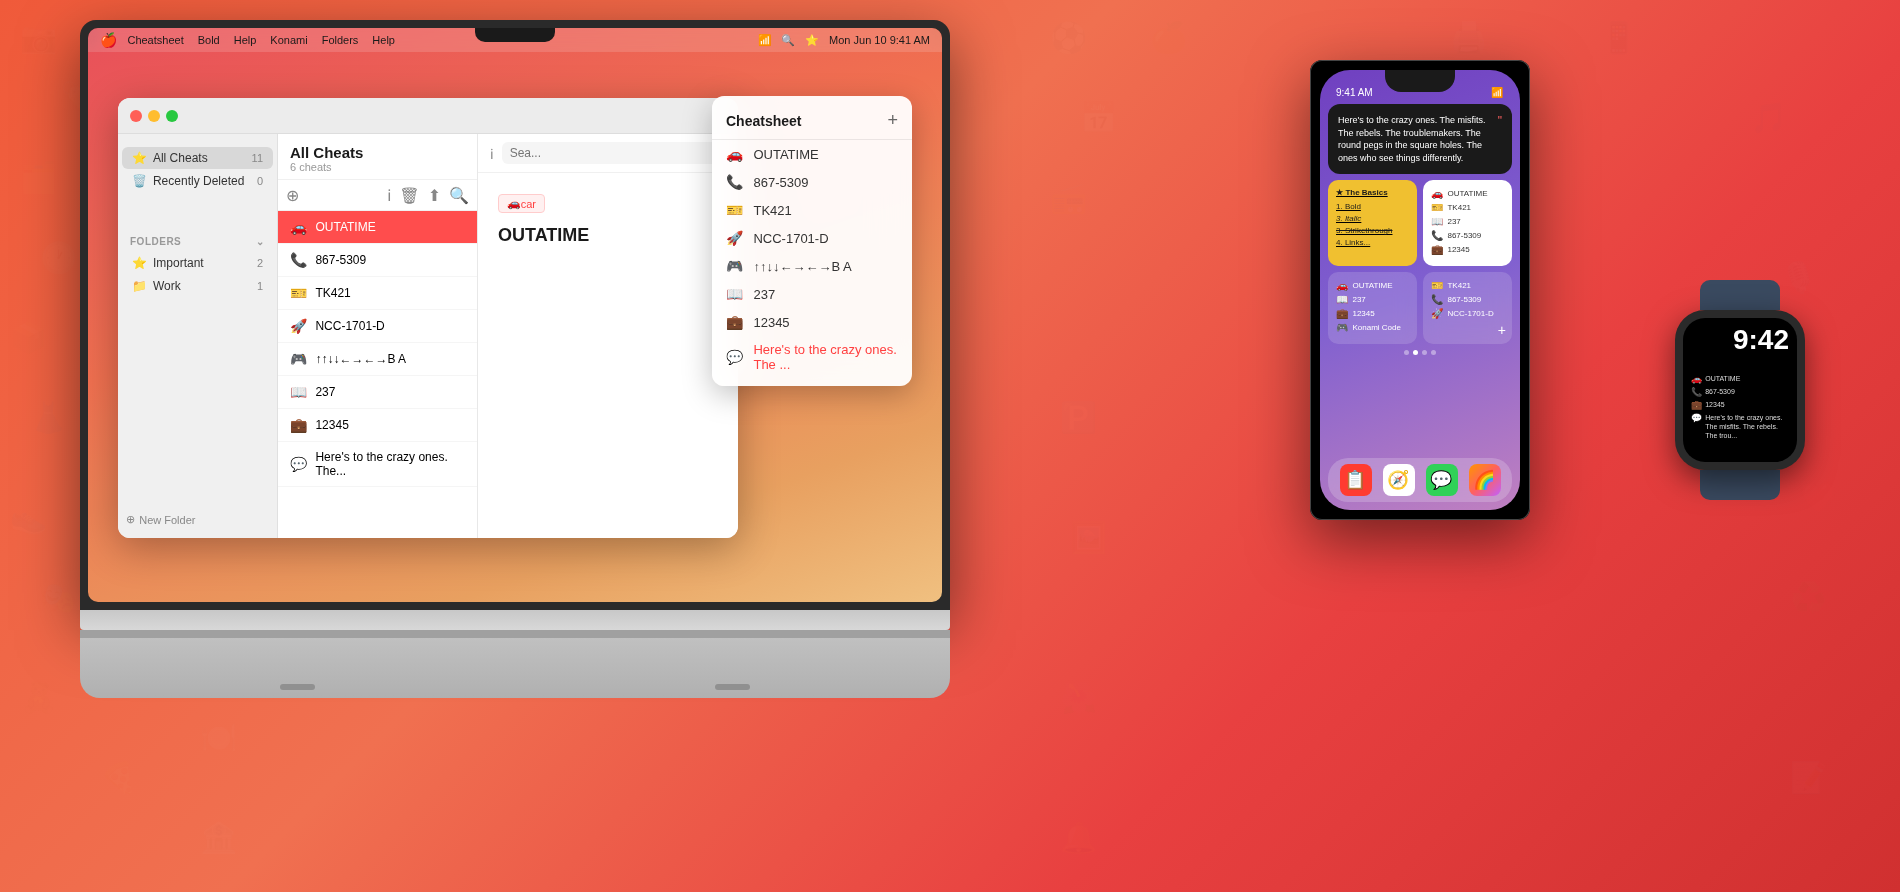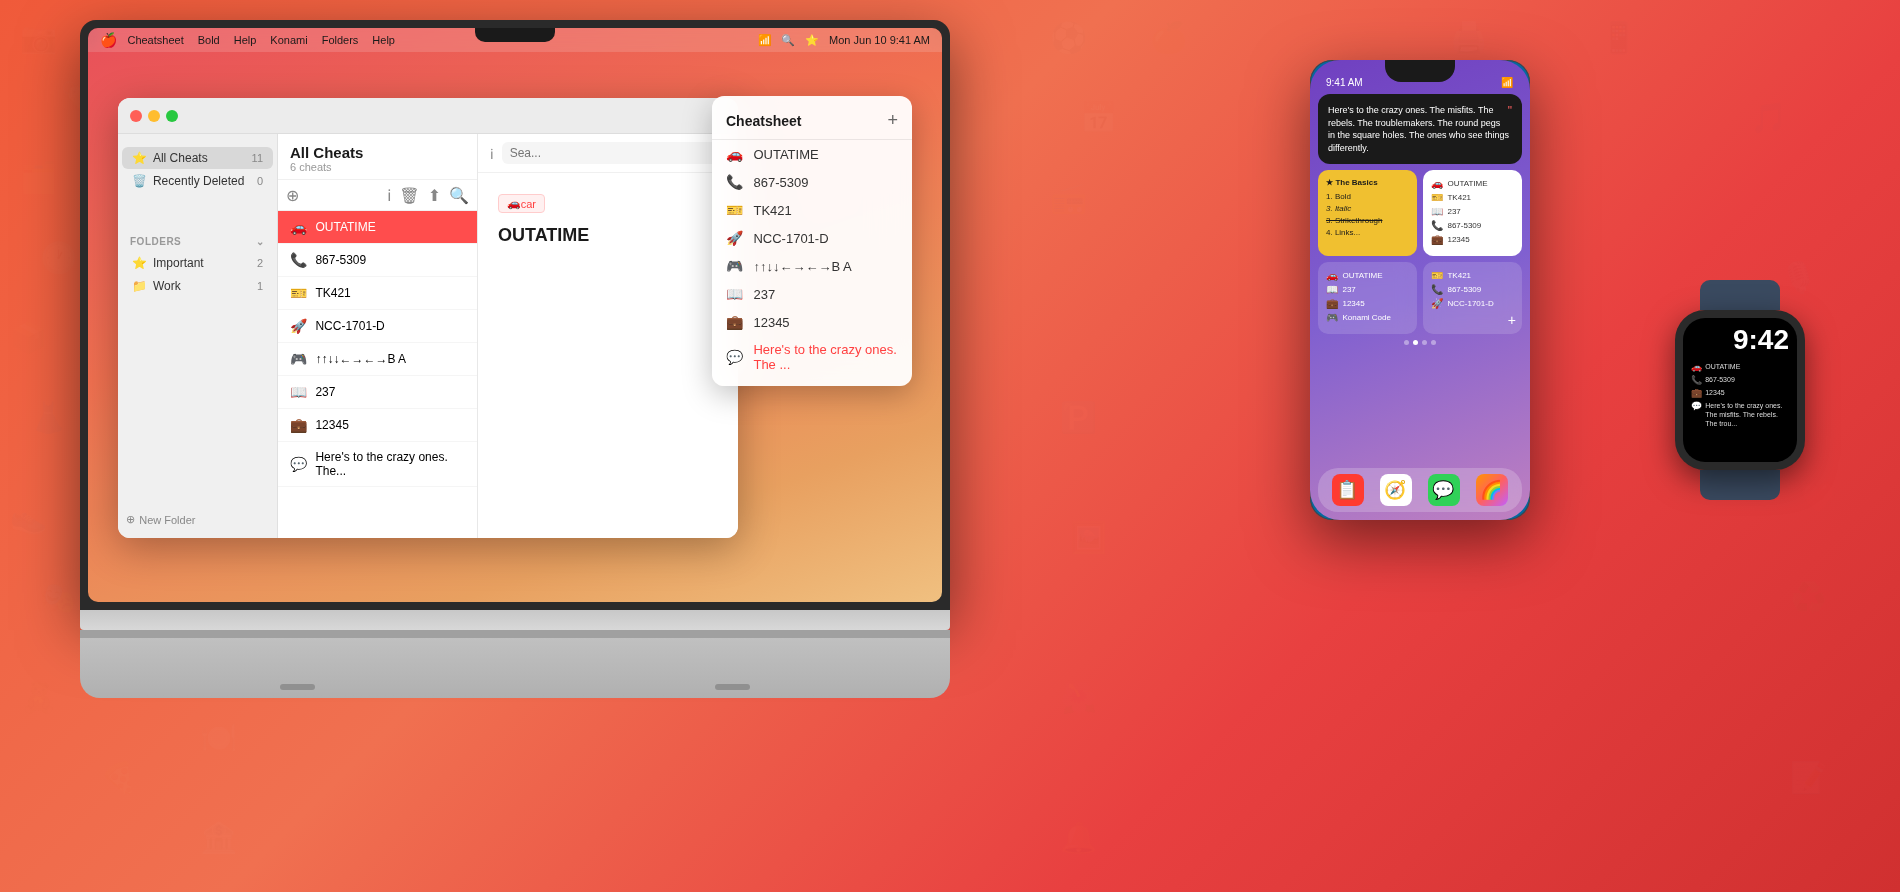--- a/index.html
+++ b/index.html
@@ -311,22 +311,23 @@
     .iphone-wrapper {
       position: absolute;
       right: 370px;
       top: 60px;
       width: 220px;
       height: 460px;
     }
     .iphone-body {
       width: 100%;
       height: 100%;
-      background: #0369a1;
-      border-radius: 22px;
+      background: #000000;
+      border-radius: 12px;
+      padding: 10px;
       box-shadow: 0 20px 60px rgba(0,0,0,0.5), inset 0 0 0 1px #444;
       position: relative;
     }
     .iphone-screen {
       width: 100%;
       height: 100%;
       border-radius: 30px;
       overflow: hidden;
       background: linear-gradient(160deg, #7040c0 0%, #8060d0 50%, #c080c0 100%);
       position: relative;
@@ -376,20 +377,21 @@
     .widgets-row {
       display: flex;
       gap: 6px;
       margin-bottom: 6px;
     }
     .widget-yellow {
       flex: 1;
       background: #f0c030;
       border-radius: 10px;
       padding: 8px;
+      text-decoration: underline;
     }
     .widget-yellow-title {
       font-size: 8px;
       font-weight: 700;
       color: #1a1a1a;
       margin-bottom: 4px;
     }
     .widget-yellow-item {
       font-size: 8px;
       color: #1a1a1a;
@@ -505,21 +507,21 @@
       background: #000;
       overflow: hidden;
       padding: 8px;
     }
     .watch-time {
       font-size: 28px;
       font-weight: 700;
       color: #fff;
       text-align: right;
       line-height: 1;
-      margin-bottom: 8px;
+      margin-bottom: 20px;
     }
     .watch-item {
       display: flex;
       align-items: flex-start;
       font-size: 8px;
       color: #ddd;
       margin-bottom: 3px;
       gap: 3px;
     }
     .watch-item-icon { font-size: 9px; }

